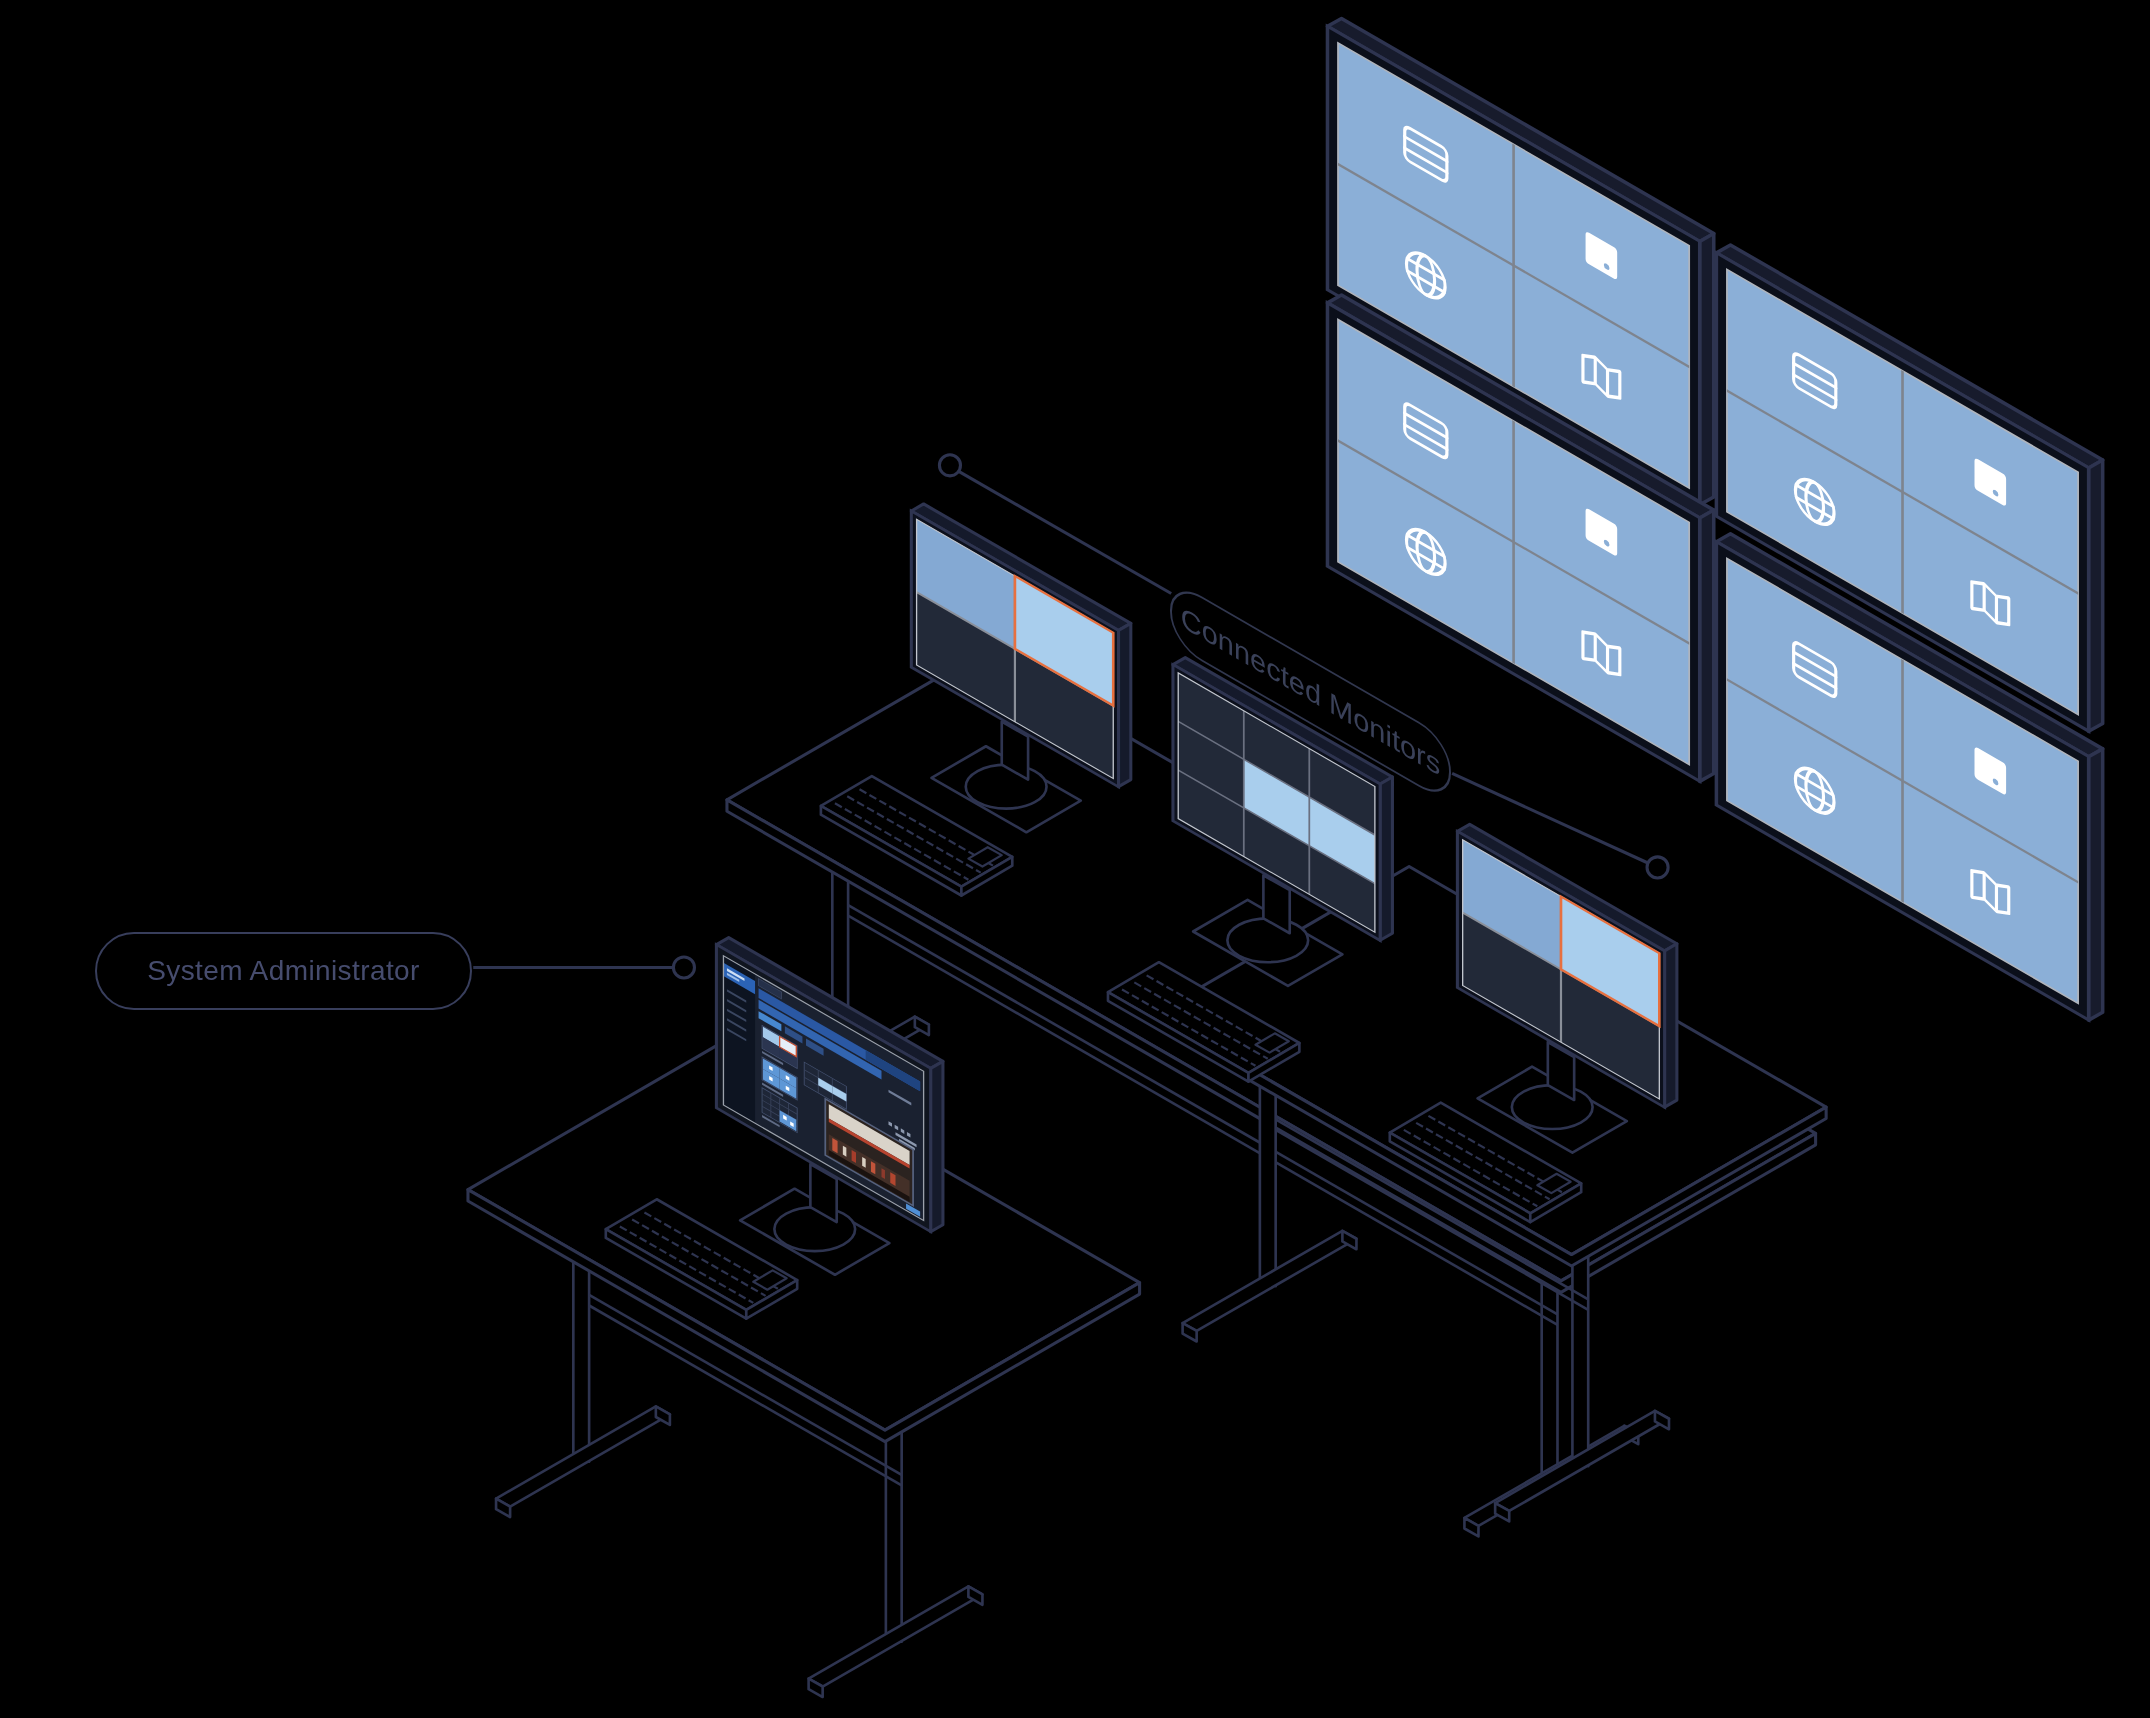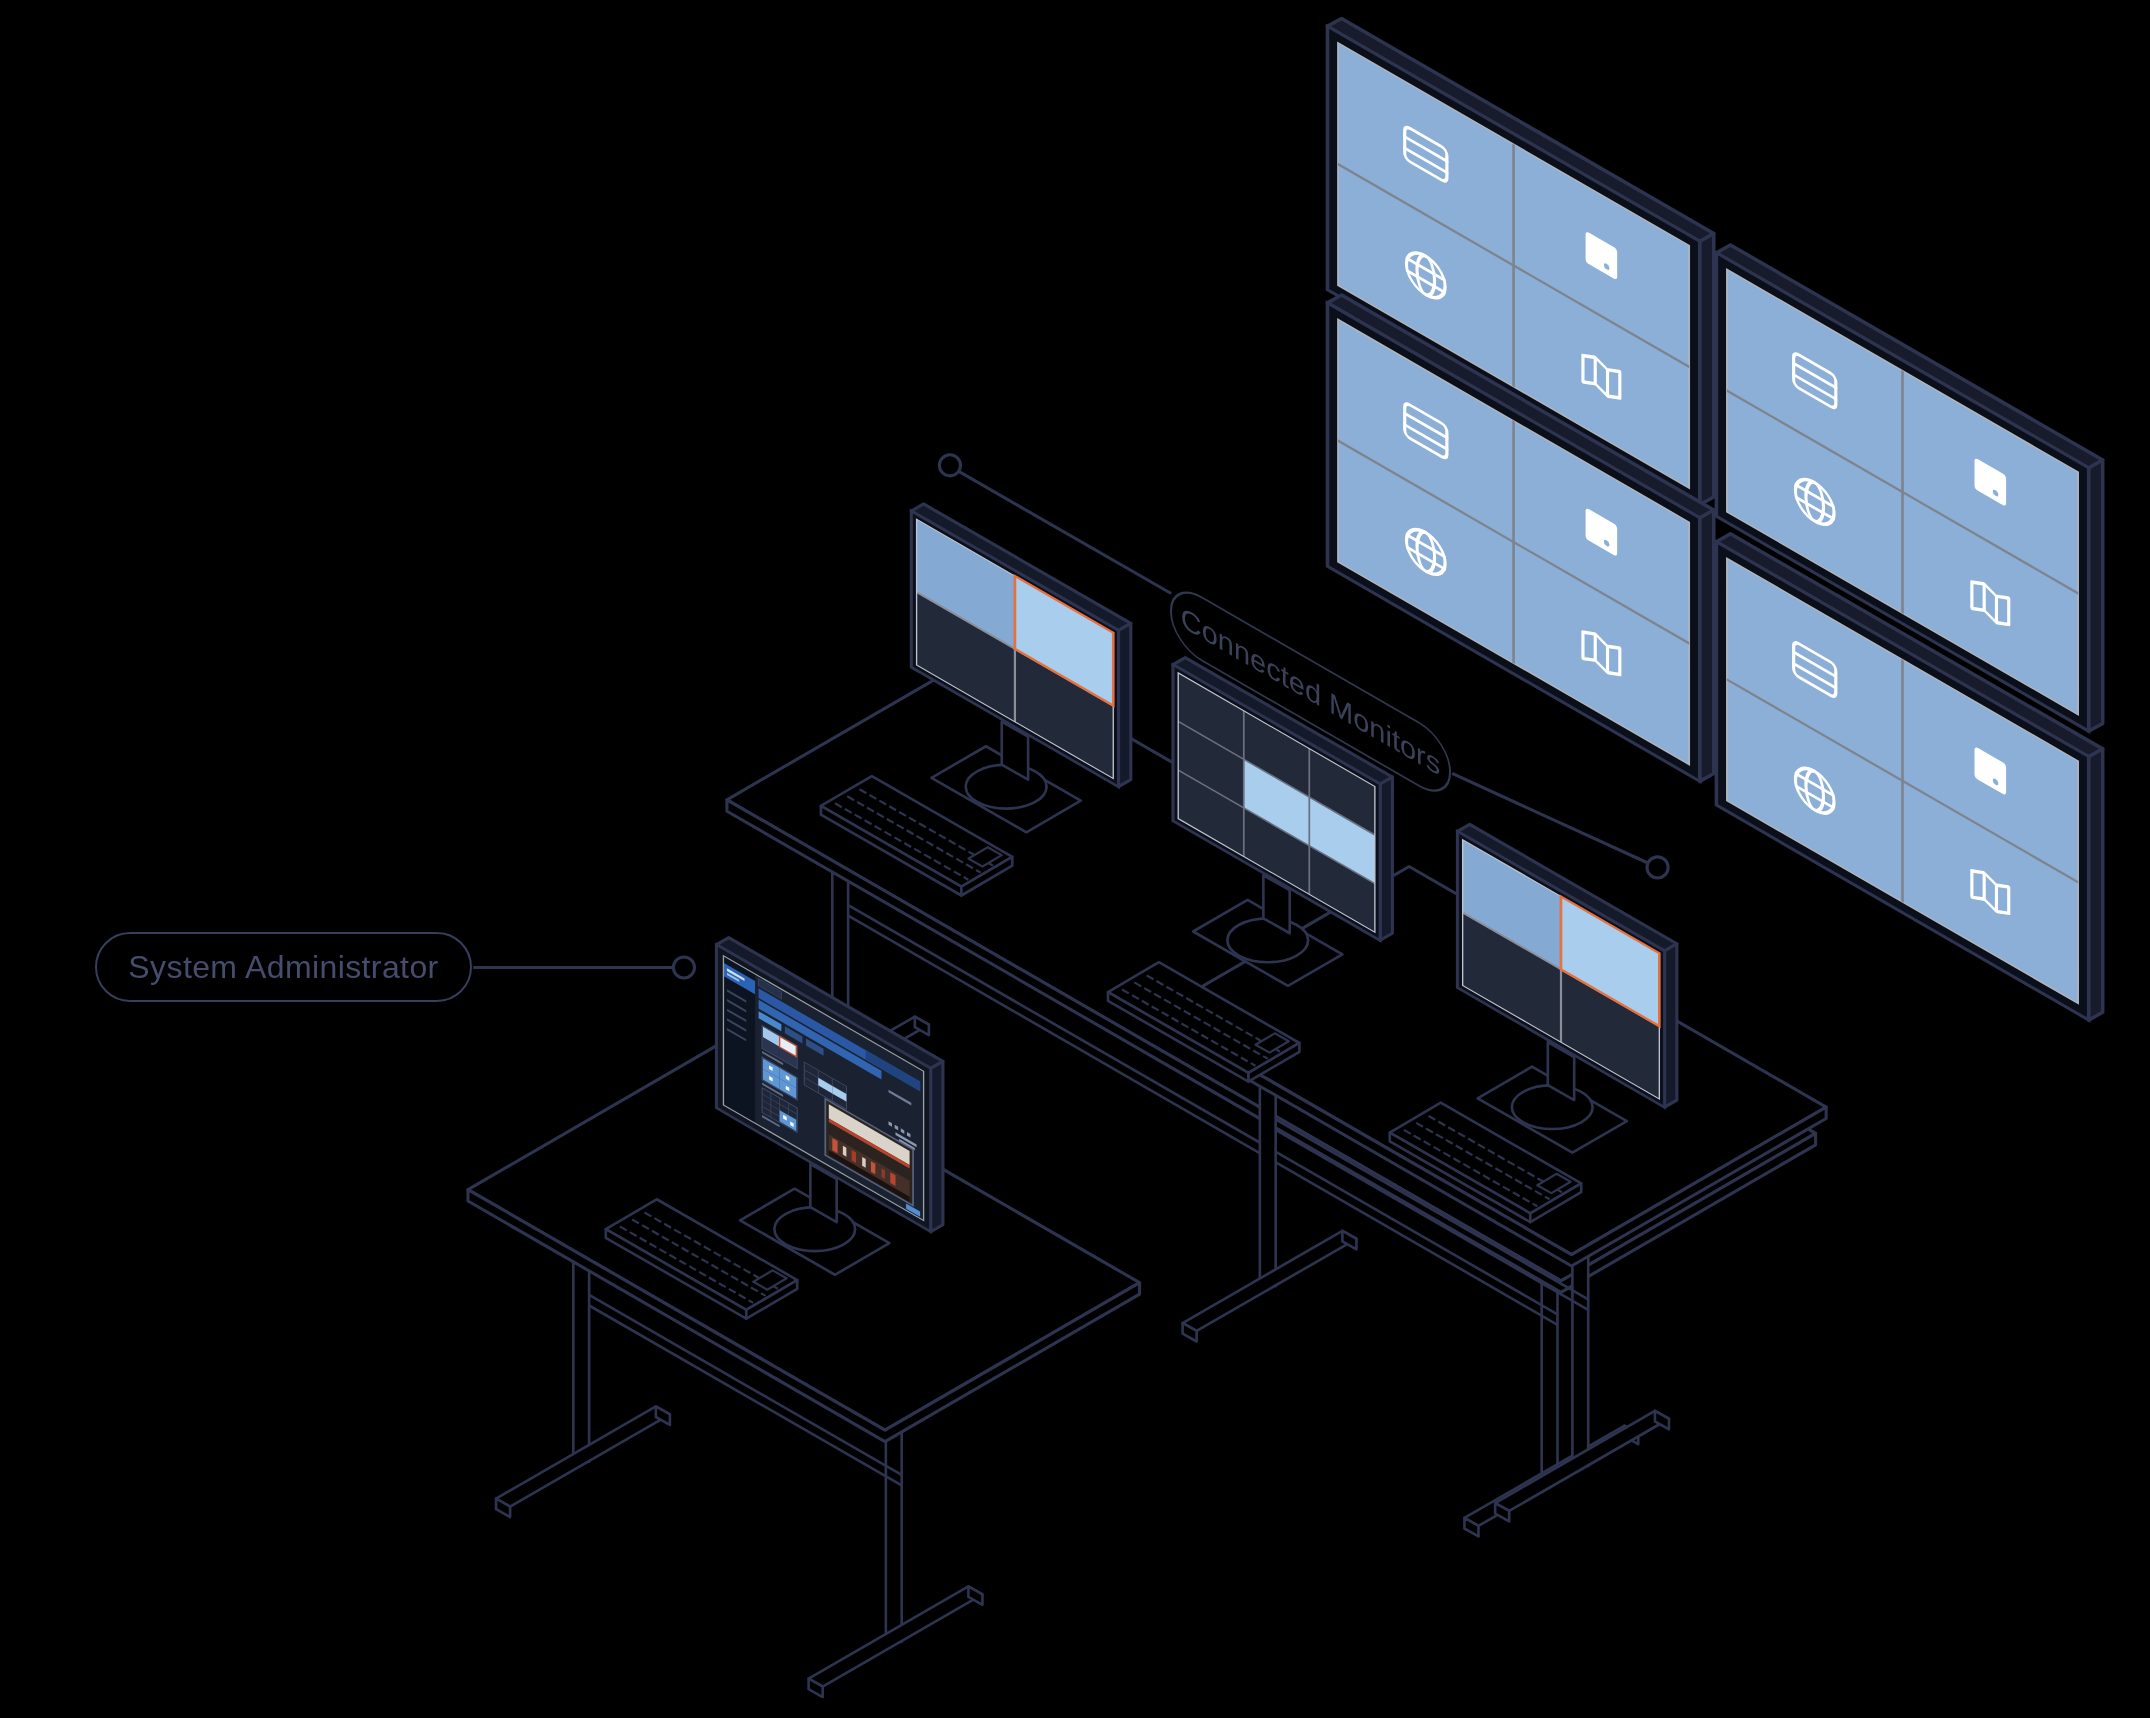--- a/index.html
+++ b/index.html
@@ -2,21 +2,21 @@
 <html style="font-size:14px"><head>
 <meta charset="utf-8">
 <style>
   html,body{margin:0;padding:0;background:#000;}
   .scene{position:relative;width:2151px;height:1719px;background:#000;overflow:hidden;
          font-family:"Liberation Sans", sans-serif;}
   .scene svg{position:absolute;inset:0;}
   .pill{position:absolute;border:2.6px solid #383E5C;border-radius:39px;
         display:flex;align-items:center;justify-content:center;
         color:#464C6E;white-space:nowrap;box-sizing:border-box;background:transparent;}
-  .pill-admin{left:95px;top:932px;width:377px;height:70px;font-size:32px;letter-spacing:0.4px;}
+  .pill-admin{left:95px;top:932px;width:377px;height:78px;font-size:28px;letter-spacing:0.4px;}
   .pill-wall{left:1170px;top:578px;width:281px;height:65px;font-size:29px;
              border-color:#31374F;color:#3A4159;border-radius:32px;
              transform:skewY(30deg);transform-origin:left top;}
 </style>
 </head>
 <body>
 
 <div class="scene">
 <svg width="2151" height="1719" viewBox="0 0 2450 1958" xmlns="http://www.w3.org/2000/svg">
   <defs>

